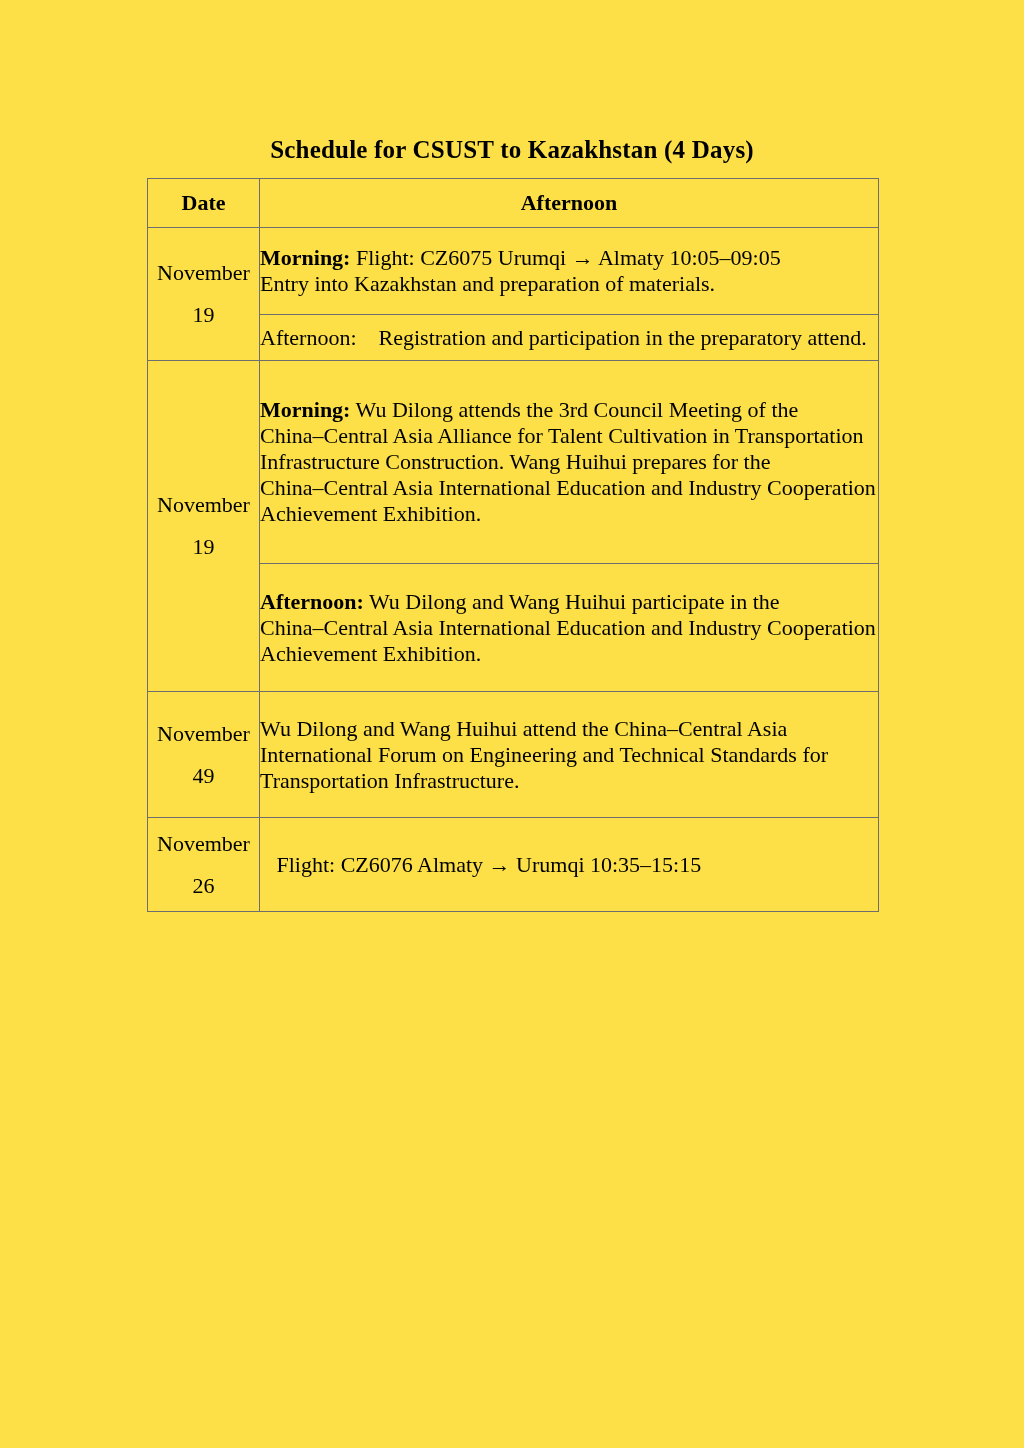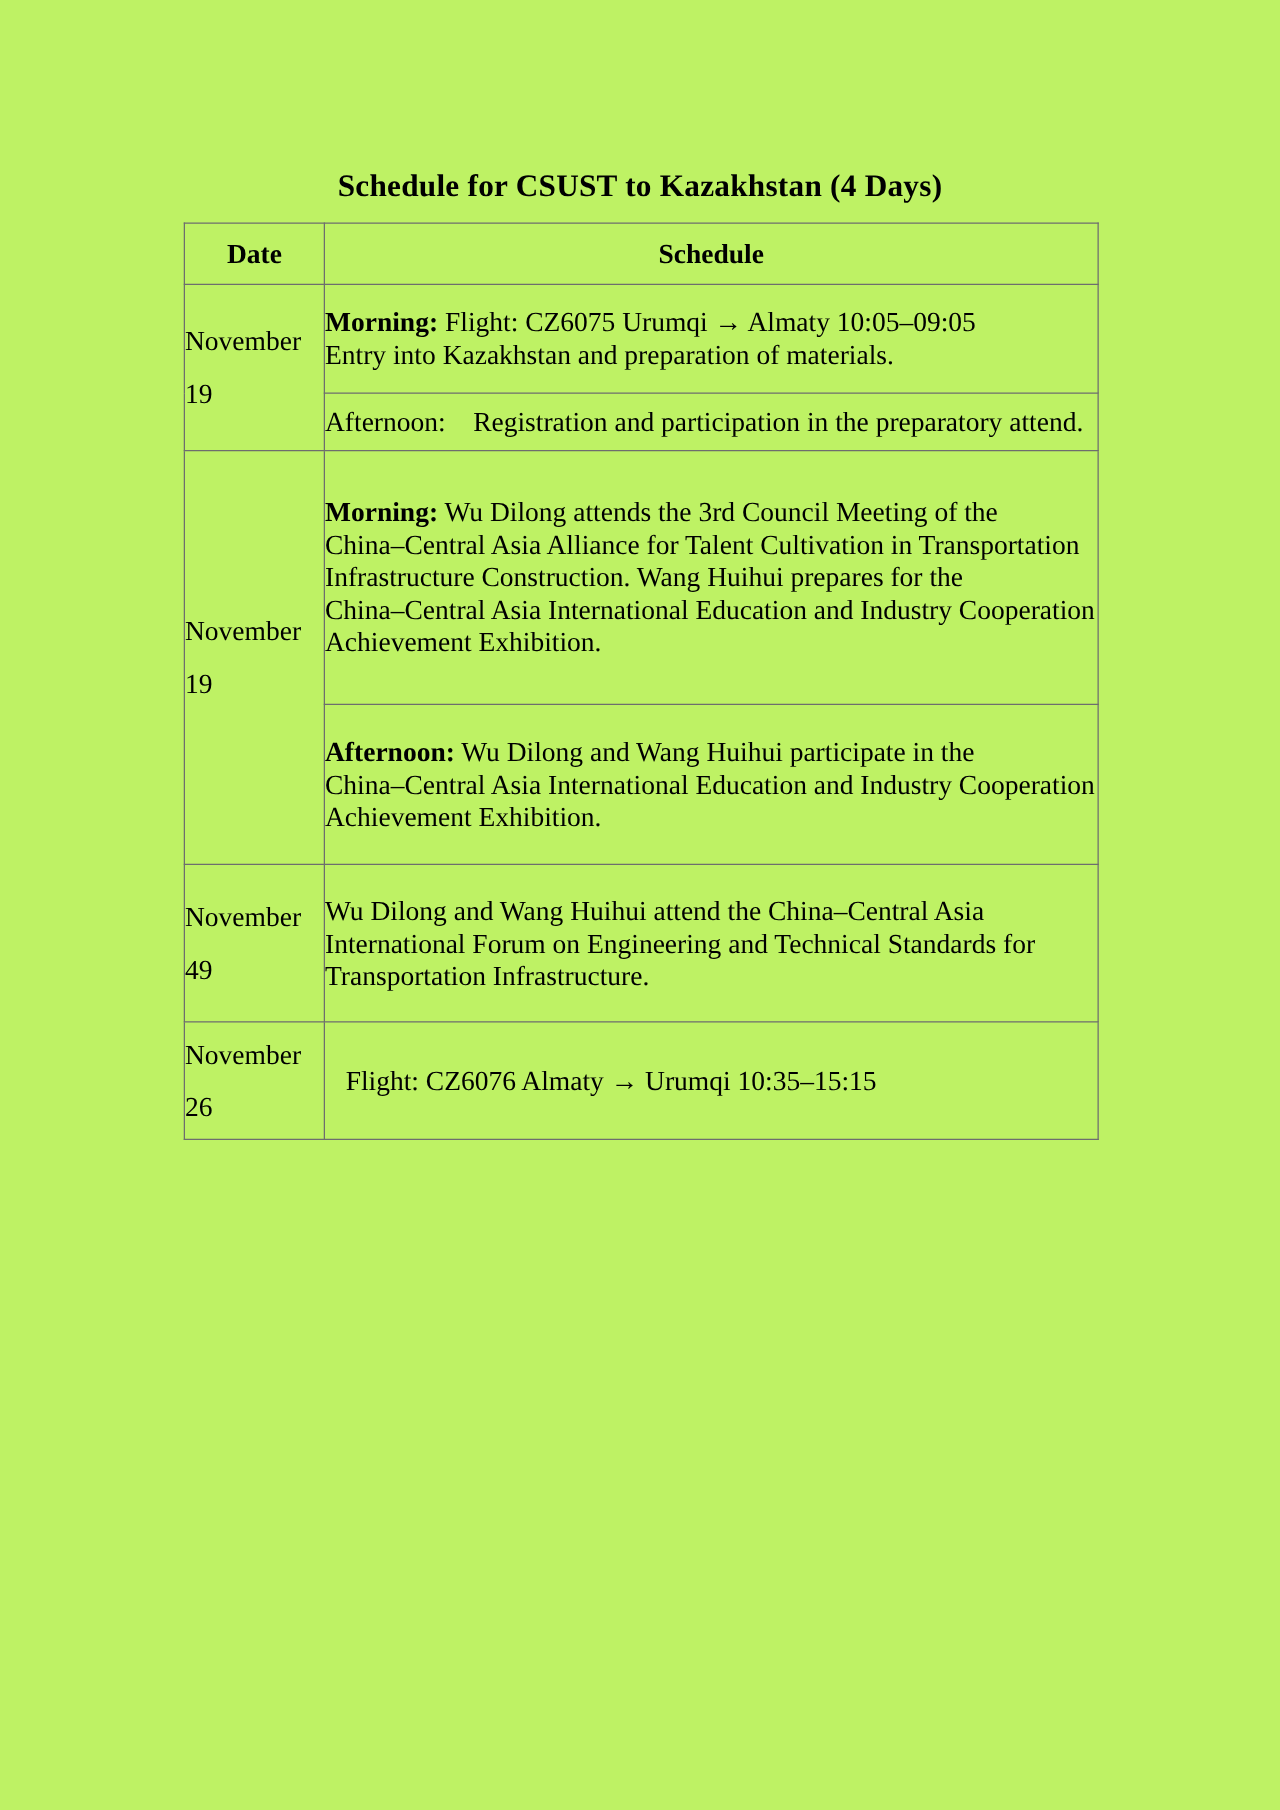--- a/index.html
+++ b/index.html
@@ -4,21 +4,21 @@
 <style>
   html, body {
     margin: 0;
     padding: 0;
     background: #ffffff;
   }
   .page {
     position: relative;
     width: 1024px;
     height: 1448px;
-    background: #bef264;
+    background: #fde047;
     font-family: "Liberation Serif", "DejaVu Serif", serif;
     color: #000000;
   }
   .doc-title {
     position: absolute;
     top: 136px;
     left: 0;
     width: 100%;
     text-align: center;
     font-size: 25px;
@@ -39,20 +39,21 @@
     padding: 0;
     font-size: 22px;
   }
   th.hdr {
     height: 48px;
     font-weight: bold;
     text-align: center;
     vertical-align: middle;
   }
   td.date-cell {
+    text-align: center;
     vertical-align: middle;
     line-height: 42px;
     font-size: 17px;
   }
   td.sched-cell {
     vertical-align: middle;
     padding: 6px 10px 6px 10px;
     line-height: 26px;
     white-space: pre-wrap;
     overflow: hidden;
@@ -76,21 +77,21 @@
 
   <table class="schedule-table">
     <colgroup>
       <col style="width:112px">
       <col style="width:619px">
     </colgroup>
 
     <tbody>
         <tr>
       <th class="hdr">Date</th>
-      <th class="hdr">Schedule</th>
+      <th class="hdr">Afternoon</th>
     </tr>
 
     <tr>
       <td class="date-cell" rowspan="2">
         <div>November</div>
         <div>19</div>
       </td>
       <td class="sched-cell h-r1a"><span class="lbl">Morning:</span><span> Flight: CZ6075 Urumqi → Almaty 10:05–09:05
 Entry into Kazakhstan and preparation of materials.</span></td>
     </tr>

